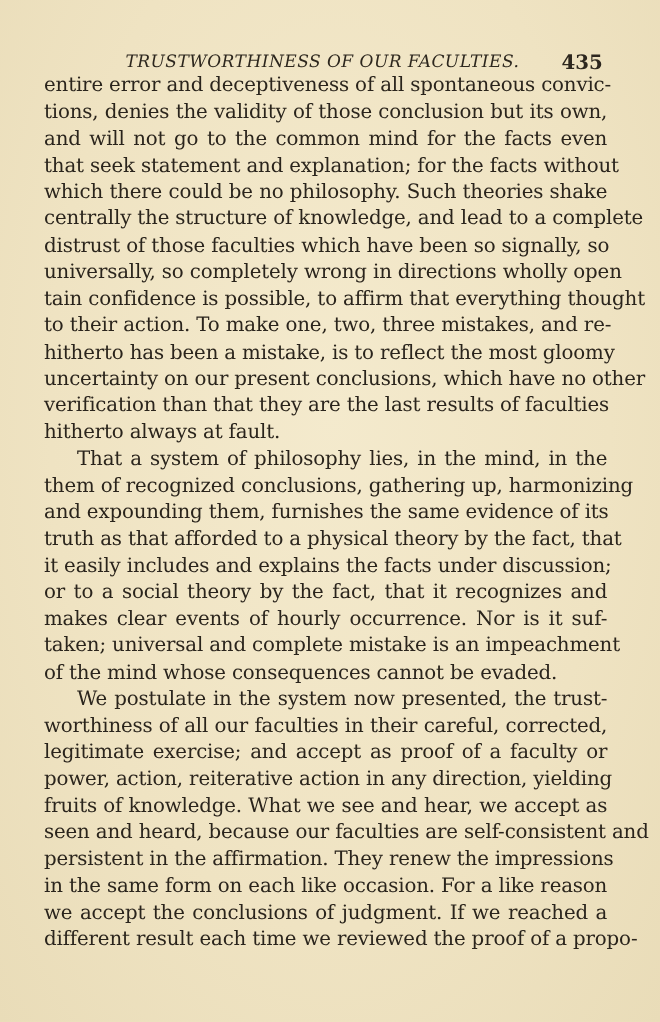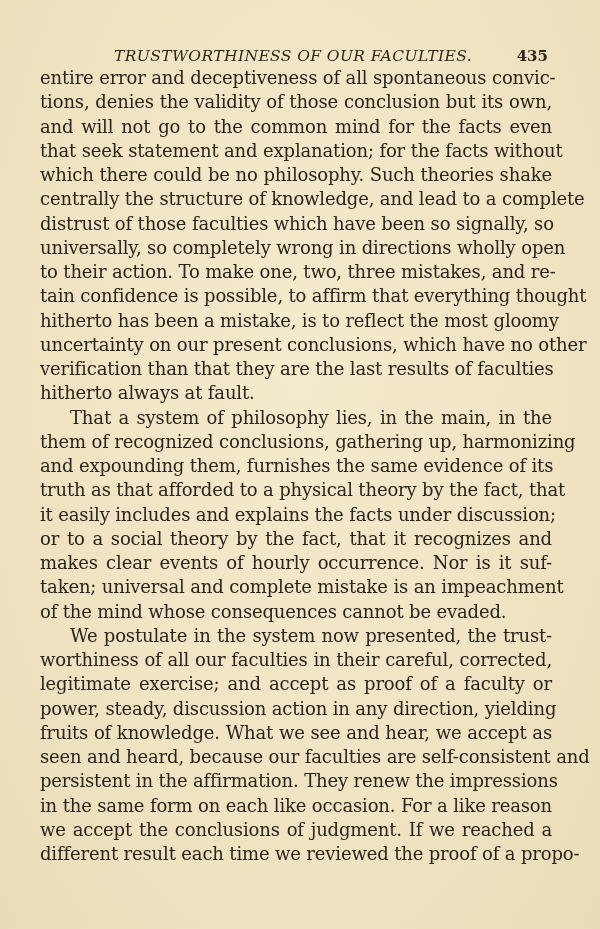--- a/index.html
+++ b/index.html
@@ -37,21 +37,21 @@
       font-style: italic;
       font-size: 15.5px;
       letter-spacing: 0.4px;
       color: #2d271e;
       white-space: nowrap;
     }
     .page-number {
       position: absolute;
       right: 4px;
       top: 0;
-      font-size: 15px;
+      font-size: 18px;
       font-weight: bold;
       color: #2d271e;
     }
     .body-text {
       position: absolute;
       top: 66px;
       left: 0;
       width: 512px;
     }
     .line {
@@ -85,45 +85,45 @@
 
     <div>
       <span class="line">entire error and deceptiveness of all spontaneous convic-</span>
       <span class="line">tions, denies the validity of those conclusion but its own,</span>
       <span class="line">and will not go to the common mind for the facts even</span>
       <span class="line">that seek statement and explanation; for the facts without</span>
       <span class="line">which there could be no philosophy. Such theories shake</span>
       <span class="line">centrally the structure of knowledge, and lead to a complete</span>
       <span class="line">distrust of those faculties which have been so signally, so</span>
       <span class="line">universally, so completely wrong in directions wholly open</span>
+      <span class="line">tain confidence is possible, to affirm that everything thought</span>
       <span class="line">to their action. To make one, two, three mistakes, and re-</span>
-      <span class="line">tain confidence is possible, to affirm that everything thought</span>
       <span class="line">hitherto has been a mistake, is to reflect the most gloomy</span>
       <span class="line">uncertainty on our present conclusions, which have no other</span>
       <span class="line">verification than that they are the last results of faculties</span>
       <span class="line last">hitherto always at fault.</span>
     </div>
 
     <div>
-      <span class="line indent">That a system of philosophy lies, in the main, in the</span>
+      <span class="line indent">That a system of philosophy lies, in the mind, in the</span>
       <span class="line">them of recognized conclusions, gathering up, harmonizing</span>
       <span class="line">and expounding them, furnishes the same evidence of its</span>
       <span class="line">truth as that afforded to a physical theory by the fact, that</span>
       <span class="line">it easily includes and explains the facts under discussion;</span>
       <span class="line">or to a social theory by the fact, that it recognizes and</span>
       <span class="line">makes clear events of hourly occurrence. Nor is it suf-</span>
       <span class="line">taken; universal and complete mistake is an impeachment</span>
       <span class="line last">of the mind whose consequences cannot be evaded.</span>
     </div>
 
     <div>
       <span class="line indent">We postulate in the system now presented, the trust-</span>
       <span class="line">worthiness of all our faculties in their careful, corrected,</span>
       <span class="line">legitimate exercise; and accept as proof of a faculty or</span>
-      <span class="line">power, steady, discussion action in any direction, yielding</span>
+      <span class="line">power, action, reiterative action in any direction, yielding</span>
       <span class="line">fruits of knowledge. What we see and hear, we accept as</span>
       <span class="line">seen and heard, because our faculties are self-consistent and</span>
       <span class="line">persistent in the affirmation. They renew the impressions</span>
       <span class="line">in the same form on each like occasion. For a like reason</span>
       <span class="line">we accept the conclusions of judgment. If we reached a</span>
       <span class="line">different result each time we reviewed the proof of a propo-</span>
     </div>
   </div>
 </div>
 

